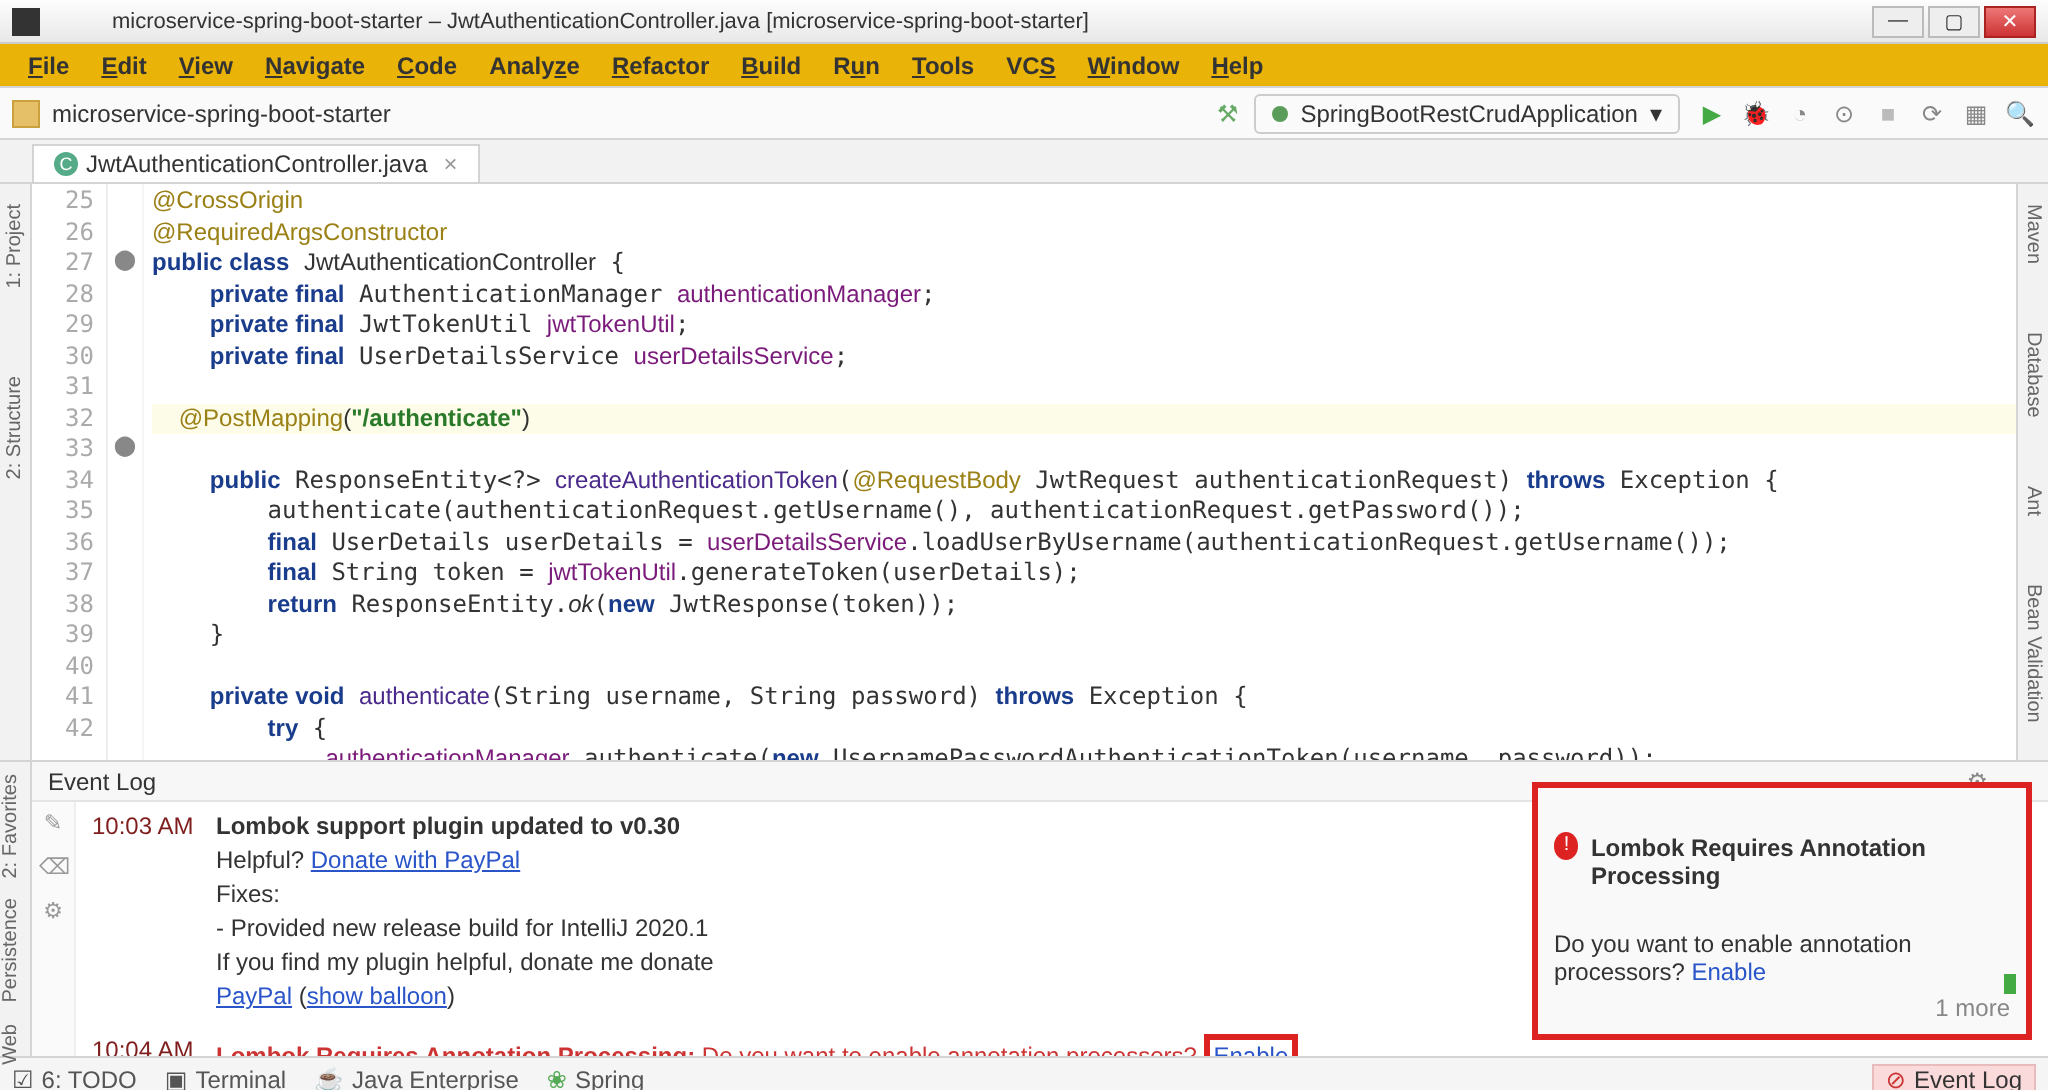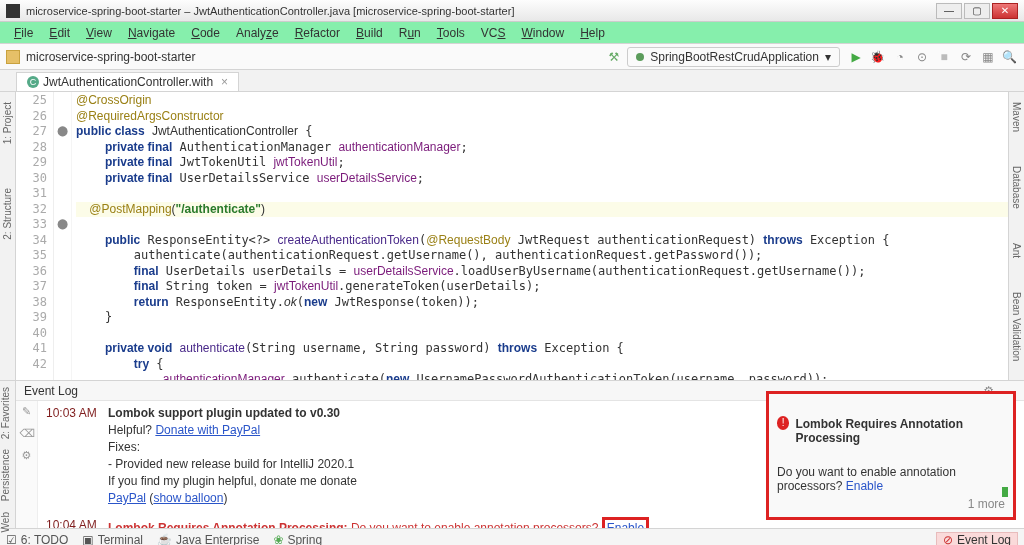--- a/index.html
+++ b/index.html
@@ -1,23 +1,23 @@
 <!DOCTYPE html>
 <html><head>
 <meta charset="utf-8">
 <style>
 * { margin:0; padding:0; box-sizing:border-box; font-family:"Segoe UI",Arial,sans-serif; font-size:12px; }
 body { background:#fff; width:1024px; height:545px; overflow:hidden; position:relative; color:#333; }
 .titlebar { height:22px; display:flex; align-items:center; background:linear-gradient(#fdfdfd,#e8e8e8); border-bottom:1px solid #ccc; padding:0 6px; }
 .titlebar .icon { width:14px; height:14px; background:#333; margin-right:6px; }
-.titlebar .title { flex:1; font-size:11px; color:#333; }
+.titlebar .title { flex:1; font-size:11px; color:#333;margin-left:30px; }
 .win-btns { display:flex; gap:2px; }
 .win-btns div { width:26px; height:16px; border:1px solid #bbb; background:#eee; display:flex; align-items:center; justify-content:center; font-size:10px; }
 .win-btns .close { background:linear-gradient(#e77,#c33); color:#fff; border-color:#a22; }
-.menubar { height:22px; display:flex; align-items:center; padding:0 6px; gap:0; background:#86efac; border-bottom:1px solid #d4d4d4; font-size:12px; }
+.menubar { height:22px; display:flex; align-items:center; padding:0 6px; gap:0; background:#eab308; border-bottom:1px solid #d4d4d4; font-size:12px;font-weight:bold; }
 .menubar span { padding:2px 8px; cursor:default; }
 .menubar span u { text-decoration:underline; }
 .navbar { height:26px; display:flex; align-items:center; padding:0 6px; background:#fafafa; border-bottom:1px solid #d4d4d4; }
 .navbar .folder-icon { width:14px; height:14px; background:#e6c068; border:1px solid #c9a23f; margin-right:6px; }
 .navbar .crumb { font-size:12px; color:#333; }
 .navbar .spacer { flex:1; }
 .run-config { border:1px solid #ccc; border-radius:3px; padding:2px 8px; font-size:12px; display:flex; align-items:center; gap:6px; margin-right:8px; }
 .run-config .dot { width:8px; height:8px; background:#5b9c5b; border-radius:50%; }
 .tool-icons { display:flex; gap:6px; align-items:center; }
 .tool-icons div { width:16px; height:16px; display:flex; align-items:center; justify-content:center; color:#888; }
@@ -115,21 +115,21 @@
     <div style="color:#bbb">■</div>
     <div>⟳</div>
     <div>▦</div>
     <div>🔍</div>
   </div>
 </div>
 
 <div class="tabs">
   <div class="tab">
     <span class="c-icon">C</span>
-    <span>JwtAuthenticationController.with</span>
+    <span>JwtAuthenticationController.java</span>
     <span class="x">×</span>
   </div>
 </div>
 
 <div class="main">
   <div class="left-gutter">
     <div>1: Project</div>
     <div>2: Structure</div>
   </div>
   <div class="editor">

